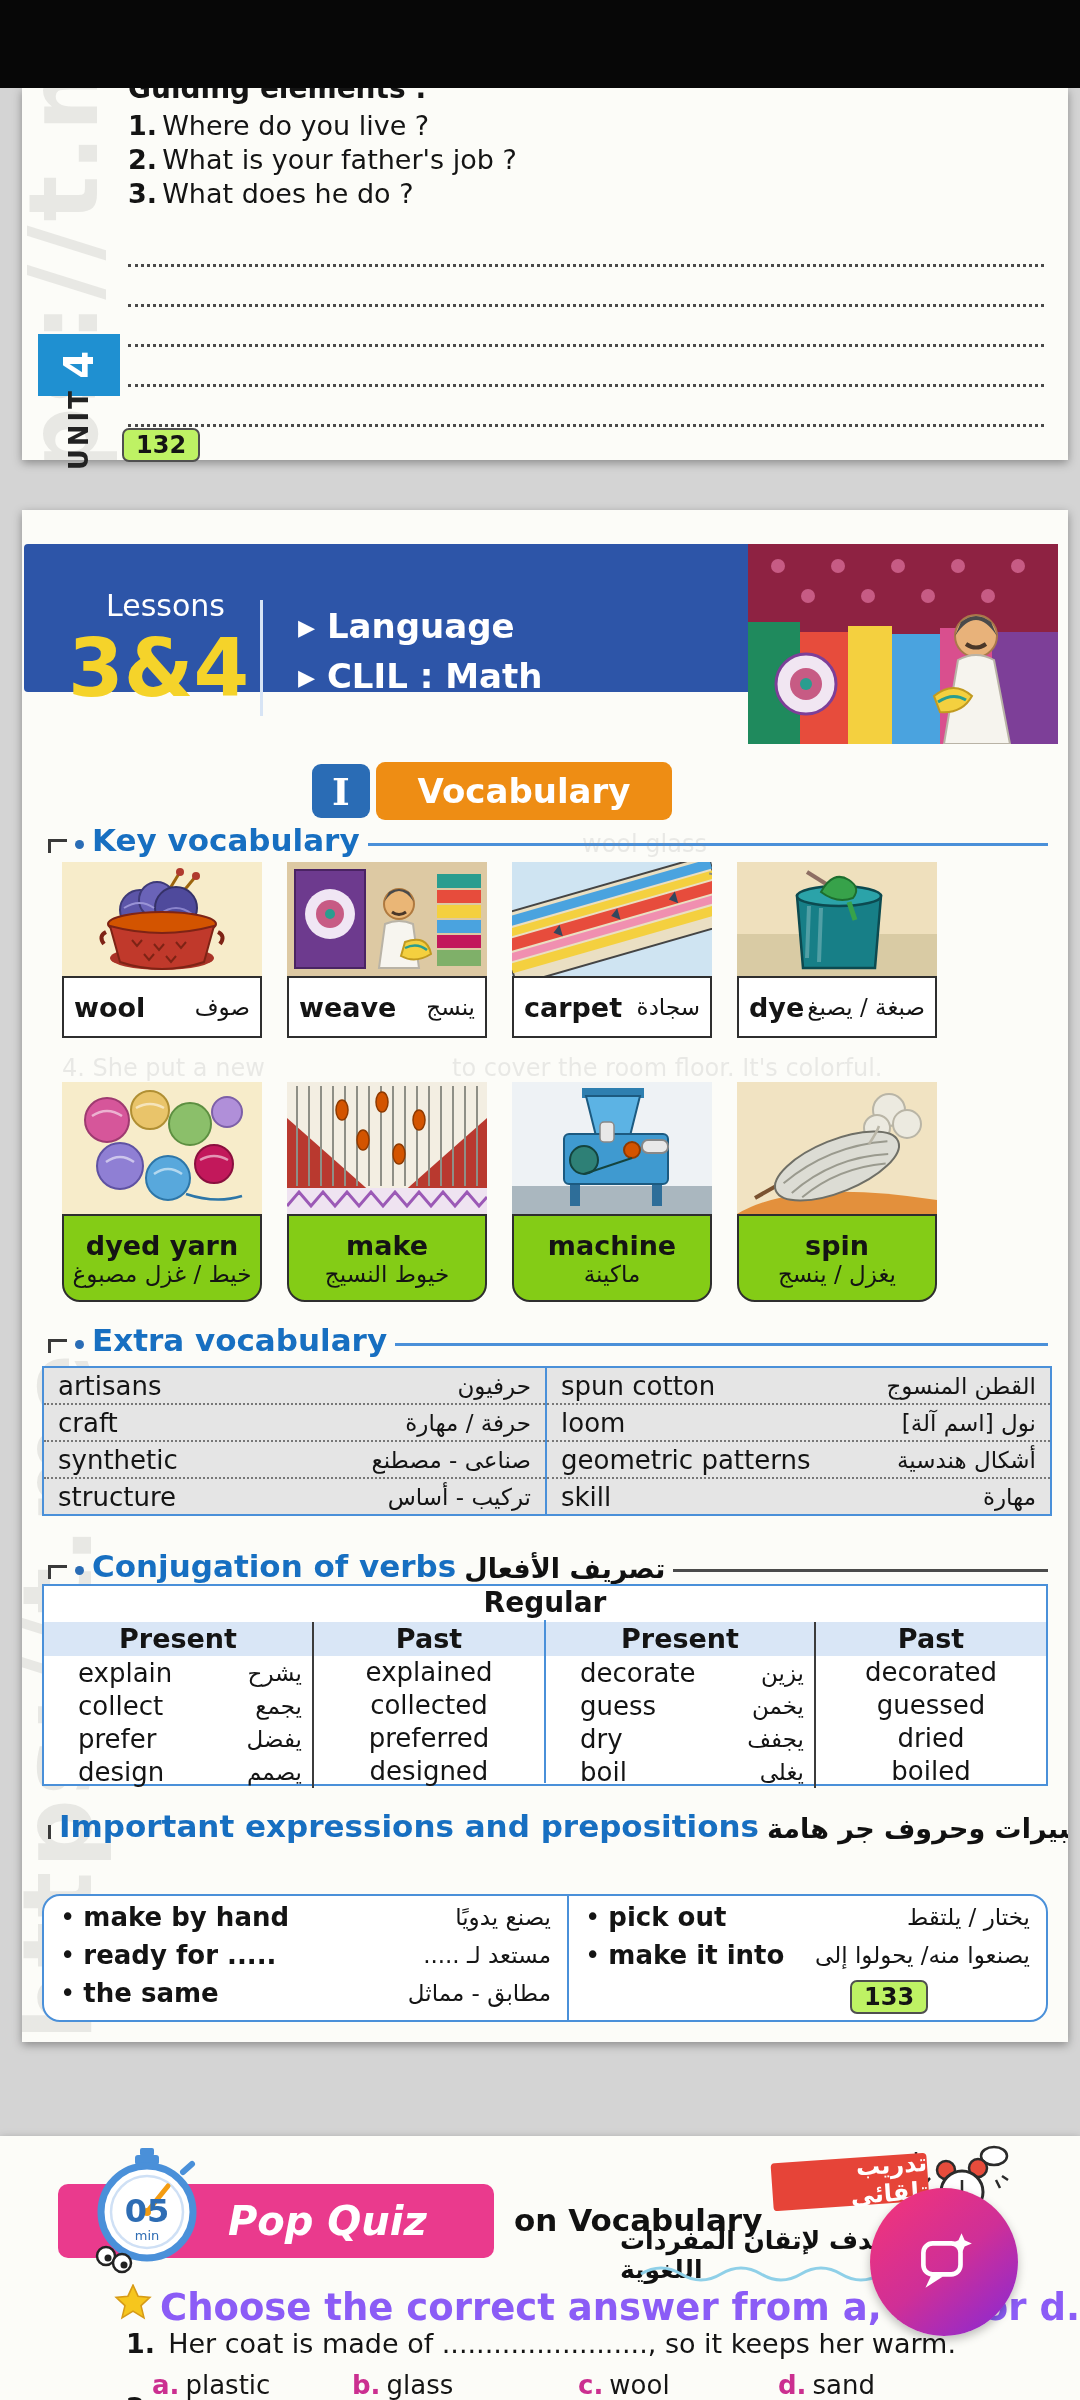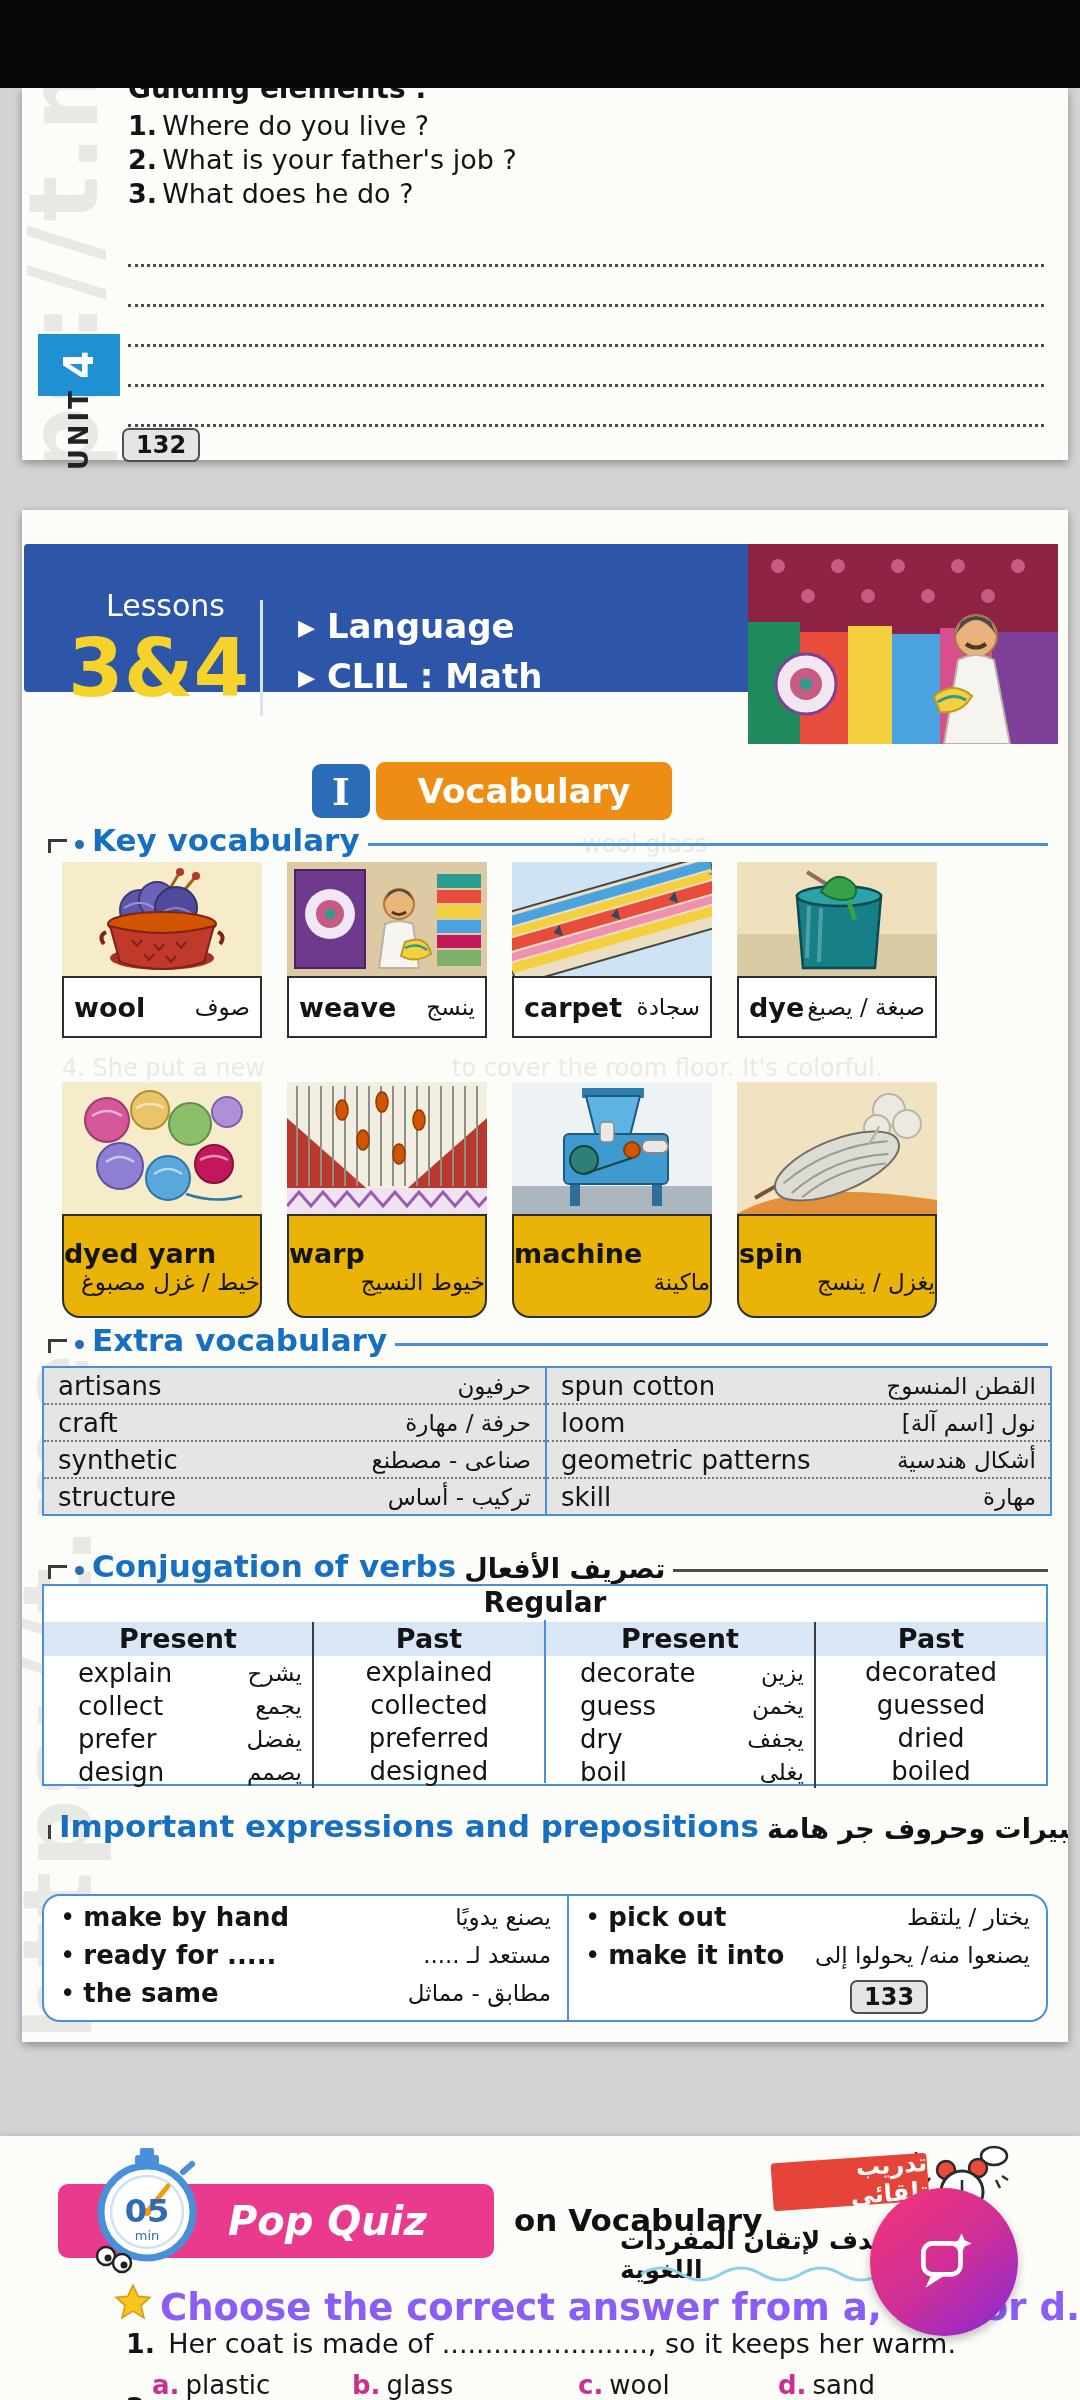--- a/index.html
+++ b/index.html
@@ -6,35 +6,35 @@
   #screen{position:relative;width:1080px;height:2400px;background:#d4d4d4;overflow:hidden;
           font-family:"DejaVu Sans",sans-serif;color:#141414;}
   .abs{position:absolute;}
   .page{position:absolute;background:#fcfcf8;box-shadow:0 3px 9px rgba(0,0,0,.35);overflow:hidden;}
   .wm{position:absolute;font-weight:bold;color:rgba(60,60,60,.10);font-size:96px;
       transform:rotate(-90deg);transform-origin:left top;white-space:nowrap;letter-spacing:4px;}
   .qnum{font-weight:bold;font-size:27px;}
   .qtext{font-size:27px;}
   .dots{position:absolute;border-top:3px dotted #4a4a4a;height:0;}
   .vtext{writing-mode:vertical-rl;transform:rotate(180deg);}
-  .pageno{position:absolute;border:2px solid #4f4f4f;border-radius:7px;background:#e5e5e5;
+  .pageno{position:absolute;border:2px solid #4f4f4f;border-radius:7px;background:#bef264;
           font-weight:bold;font-size:24px;padding:1px 12px;text-align:center;}
   .sec-title{position:absolute;display:flex;align-items:center;gap:8px;}
   .deco{width:16px;height:11px;border-left:3px solid #3a3a3a;border-top:3px solid #3a3a3a;margin-top:12px;}
   .bdot{width:9px;height:9px;border-radius:50%;background:#2a6cb5;margin-top:8px;}
   .blue-title{color:#176fc1;font-weight:bold;font-size:31px;white-space:nowrap;}
   .ar-title{font-weight:bold;font-size:27px;color:#111;white-space:nowrap;margin-top:4px;}
   .tline{flex:1;border-top:3px solid #4a90d9;margin-top:8px;}
   .tline.dark{border-color:#4b4b4b;}
   .card{position:absolute;width:200px;}
   .cimg{display:block;width:200px;}
   .clabel{border:2px solid #2e2e2e;background:#fff;display:flex;align-items:center;
           justify-content:space-between;padding:0 10px;height:62px;box-sizing:border-box;}
-  .clabel2{border:2px solid #2e2e2e;background:#eab308;border-radius:0 0 18px 18px;display:flex;
-           flex-direction:column;justify-content:center;height:104px;box-sizing:border-box;}
+  .clabel2{border:2px solid #2e2e2e;background:#84cc16;border-radius:0 0 18px 18px;display:flex;
+           flex-direction:column;align-items:center;justify-content:center;height:88px;box-sizing:border-box;}
   .en{font-weight:bold;font-size:27px;color:#141414;}
   .ar{font-size:23px;color:#141414;}
   .ghost{position:absolute;color:#8c8c8c;opacity:.17;font-size:24px;white-space:nowrap;}
   .vtable{position:absolute;border:2.5px solid #4a90d9;background:#e5e5e5;display:flex;}
   .vcol{display:flex;flex-direction:column;box-sizing:border-box;}
   .vrow{display:flex;justify-content:space-between;align-items:center;height:35px;padding:0 14px;}
   .vrow+.vrow{border-top:2px dotted #777;}
   .conj-half{display:flex;flex-direction:column;box-sizing:border-box;flex:1;}
   .conj-hrow{display:flex;height:34px;margin-top:2px;}
   .ch{background:#d9e6f6;font-weight:bold;font-size:27px;text-align:center;line-height:34px;}
@@ -282,21 +282,21 @@
         </g>
         <ellipse cx="55" cy="28" rx="6" ry="10" fill="#d35400" stroke="#8f3a00" stroke-width="1.5"></ellipse>
         <ellipse cx="95" cy="20" rx="6" ry="10" fill="#d35400" stroke="#8f3a00" stroke-width="1.5"></ellipse>
         <ellipse cx="132" cy="38" rx="6" ry="10" fill="#d35400" stroke="#8f3a00" stroke-width="1.5"></ellipse>
         <ellipse cx="76" cy="58" rx="6" ry="10" fill="#d35400" stroke="#8f3a00" stroke-width="1.5"></ellipse>
         <ellipse cx="112" cy="72" rx="6" ry="10" fill="#d35400" stroke="#8f3a00" stroke-width="1.5"></ellipse>
         <rect y="106" width="200" height="26" fill="#efe3f1"></rect>
         <path d="M0,124 L12,110 L24,124 L36,110 L48,124 L60,110 L72,124 L84,110 L96,124 L108,110 L120,124 L132,110 L144,124 L156,110 L168,124 L180,110 L192,124 L200,115" stroke="#9b59b6" stroke-width="3" fill="none"></path>
       </svg>
       <div class="clabel2">
-        <span class="en">warp</span>
+        <span class="en">make</span>
         <span class="ar" dir="rtl">خيوط النسيج</span>
       </div>
     </div>
 
     <div class="card" style="left:490px;top:572px;">
       <svg class="cimg" width="200" height="132" viewBox="0 0 200 132">
         <rect width="200" height="132" fill="#eef2f5"></rect>
         <rect y="104" width="200" height="28" fill="#aab7bf"></rect>
         <rect x="58" y="100" width="10" height="24" fill="#2e6e99"></rect>
         <rect x="140" y="100" width="10" height="24" fill="#2e6e99"></rect>

